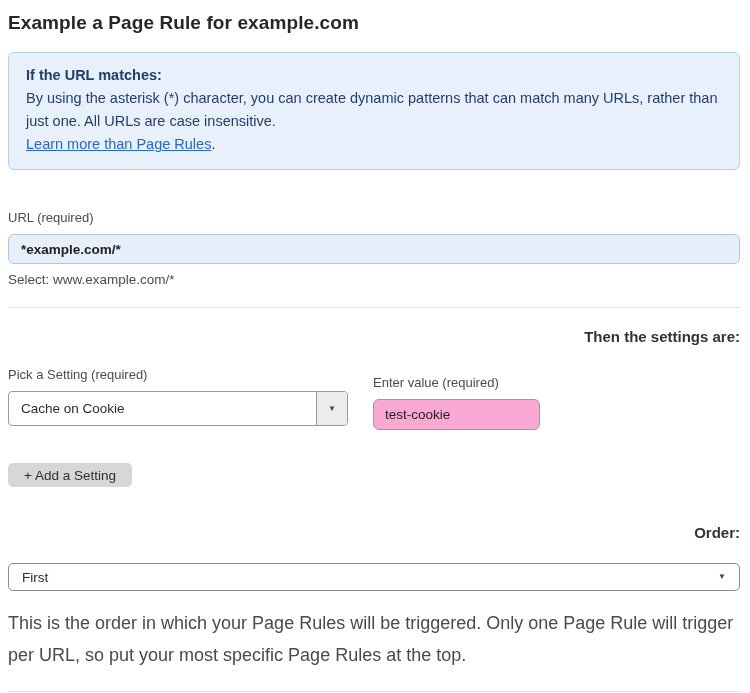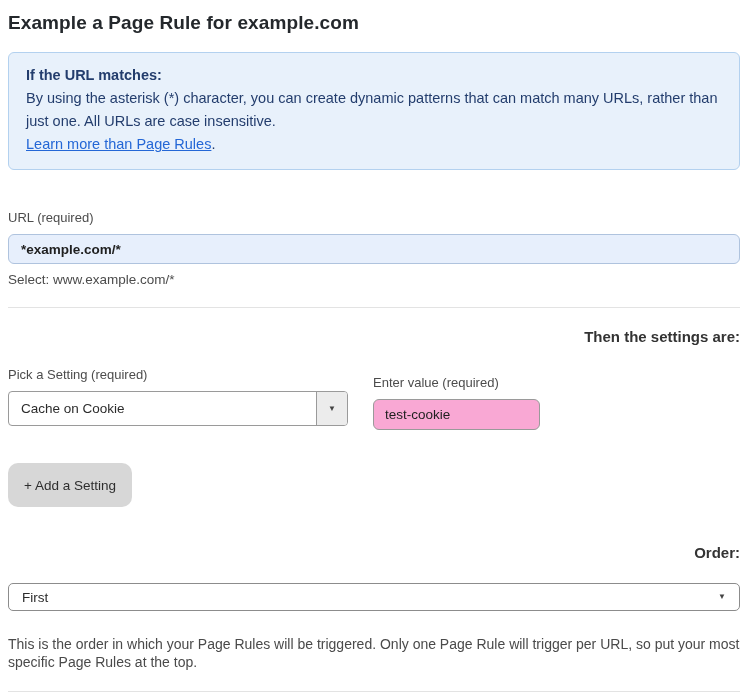--- a/index.html
+++ b/index.html
@@ -127,22 +127,22 @@
     font-size: 13.5px;
     color: #1f1f1f;
     font-family: "Liberation Sans", sans-serif;
     outline: none;
   }
 
   .btn {
     font-family: "Liberation Sans", sans-serif;
     font-size: 13.5px;
     border: none;
-    border-radius: 10px;
-    height: 44px;
+    border-radius: 5px;
+    height: 24px;
     padding: 0 16px;
     cursor: pointer;
   }
   .btn-gray { background: #d7d7d7; color: #2e2e2e; }
   .btn-add { margin-top: 33px; }
 
   .order-heading { margin-top: 37px; }
 
   .order-select {
     width: 100%;
@@ -154,24 +154,24 @@
     padding: 0 13px;
     display: flex;
     align-items: center;
     justify-content: space-between;
     font-size: 13.5px;
     color: #2c2c2c;
     cursor: pointer;
   }
 
   .order-help {
-    font-size: 14px;
+    font-size: 18px;
     color: #4a4a4a;
-    line-height: 18px;
-    margin-top: 24px;
+    line-height: 32px;
+    margin-top: 16px;
   }
 </style>
 </head>
 <body>
 
 <div class="container">
 
   <h1 class="page-title">Example a Page Rule for example.com</h1>
 
   <div class="info-box">

